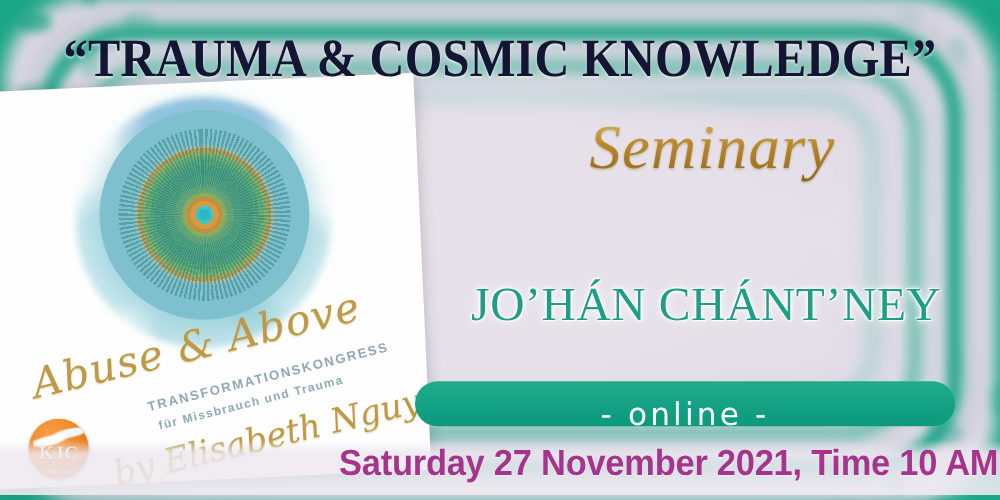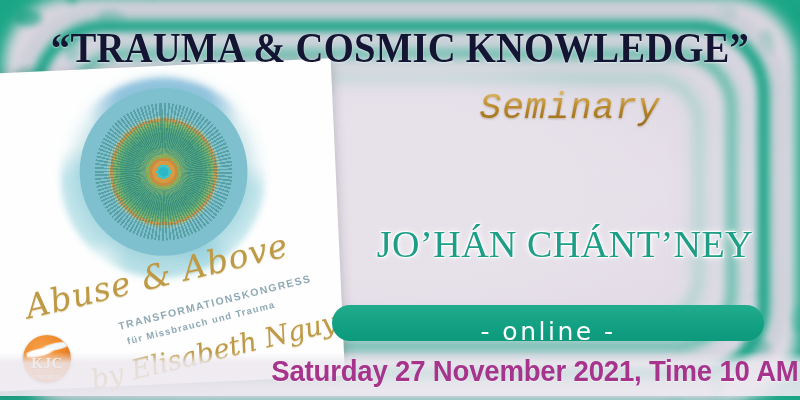--- a/index.html
+++ b/index.html
@@ -174,23 +174,23 @@
     letter-spacing:.2px;
     transform:scaleX(.90);
     white-space:nowrap;
     text-shadow:0 1px 2px rgba(255,255,255,.55);
   }
 
   
   #seminary{
     position:absolute;left:355px;width:430px;top:88px;
     text-align:center;
-    font-family:Liberation Mono, monospace;
+    font-family:Liberation Serif, serif;
     font-style:italic;
-    font-size:36px;
+    font-size:50px;
     color:#b8912f;
     background:linear-gradient(180deg,#e4c46c 0%,#b9872a 48%,#8f6619 100%);
     -webkit-background-clip:text;background-clip:text;
     -webkit-text-fill-color:transparent;
     letter-spacing:1px;
     filter:drop-shadow(0 1px 1px rgba(120,90,20,.35));
   }
 
   
   #speaker{

